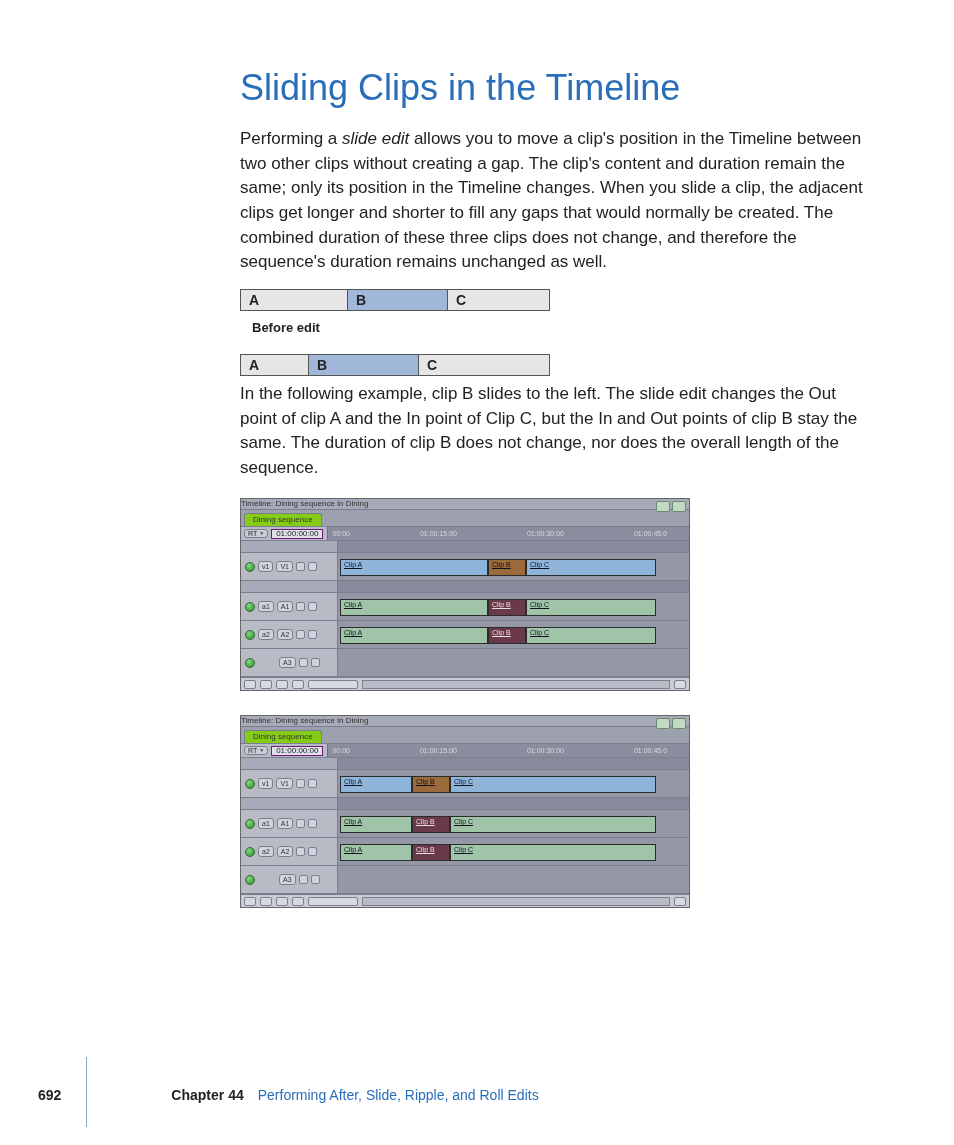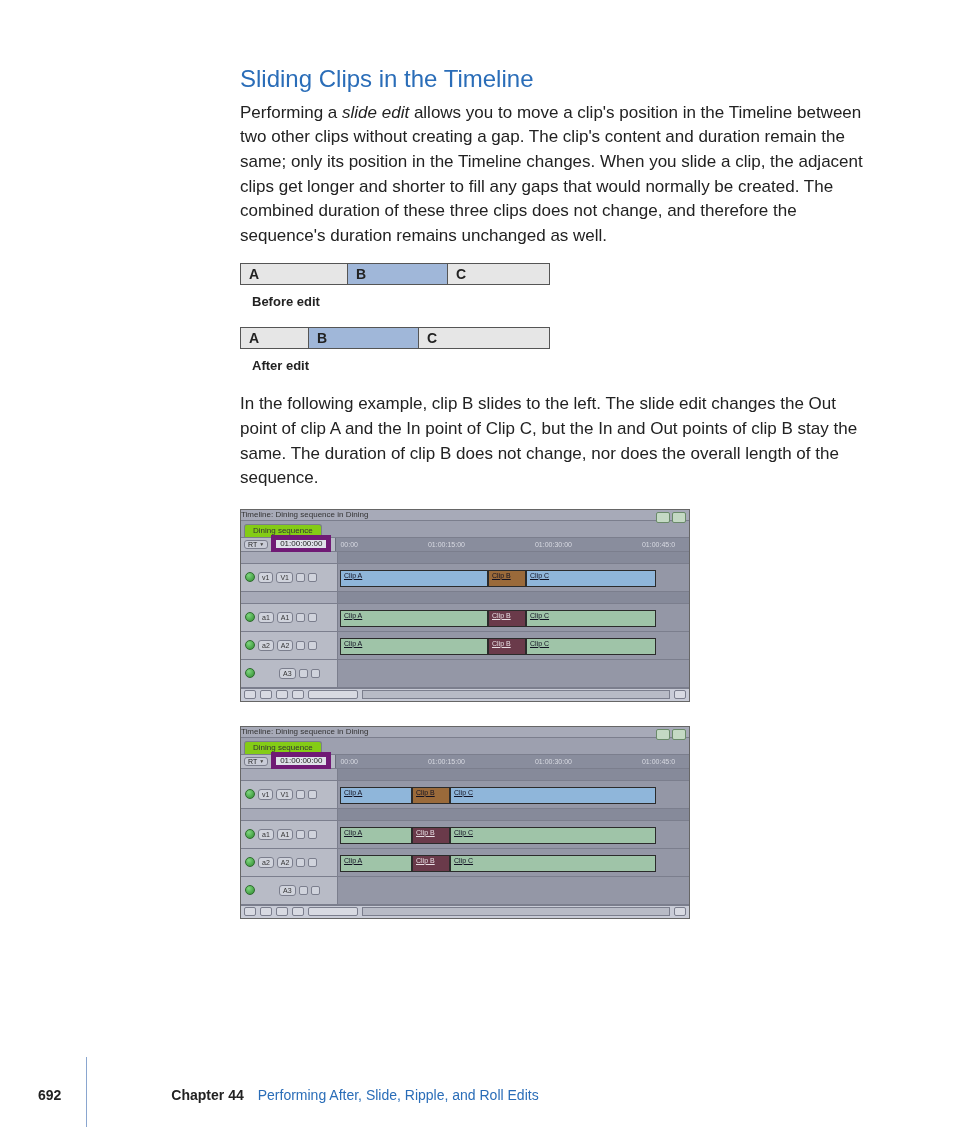--- a/index.html
+++ b/index.html
@@ -12,22 +12,22 @@
     position: relative;
     font-size: 17px;
     line-height: 1.45;
   }
   .page {
     padding: 62px 80px 0 240px;
   }
   h2.section-title {
     color: #2a6db8;
     font-weight: 400;
-    font-size: 24px;
-    margin-bottom: 4px;
+    font-size: 36px;
+    margin-bottom: 13px;
   }
   p.body {
     color: #222;
     margin-bottom: 10px;
   }
   em { font-style: italic; }
 
   
   .abc-wrap { margin-top: 14px; }
   .abc-bar {
@@ -127,21 +127,21 @@
     border: 1px solid #7b7e8d;
     border-radius: 3px;
     padding: 0 3px;
     margin: 0 3px;
     font-size: 7px;
     display: flex; align-items: center; gap: 2px;
   }
   .rt-chip::after { content: "▼"; font-size: 5px; color: #444; }
   .tc-box {
     background: #dfe1e9;
-    border: 5px solid #701a75;
+    border: 1px solid #701a75;
     padding: 0 4px;
     font-size: 8px;
     color: #222;
     margin-right: 4px;
   }
   .ruler {
     flex: 1;
     display: flex;
     background: #898d9d;
     color: #d8dae2;
@@ -277,21 +277,20 @@
     </div>
     <div class="abc-caption">Before edit</div>
   </div>
 
   <div class="abc-wrap">
     <div class="abc-bar">
       <div class="seg segA2">A</div>
       <div class="seg segB2">B</div>
       <div class="seg segC2">C</div>
     </div>
-    <div class="abc-caption">After edit</div>
   </div>
 
   <p class="body" style="margin-top:6px;">In the following example, clip B slides to the left. The slide edit changes the Out point of clip A and the In point of Clip C, but the In and Out points of clip B stay the same. The duration of clip B does not change, nor does the overall length of the sequence.</p>
 
   <div class="shot">
     <div class="shot-head">
       <div class="mac-btns">
           <span></span>
           <span></span>
           <span></span>

